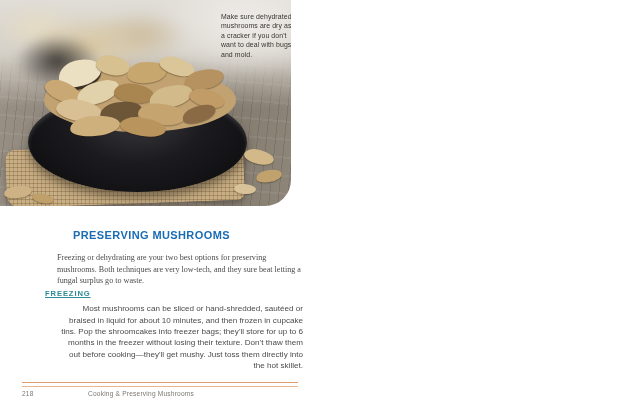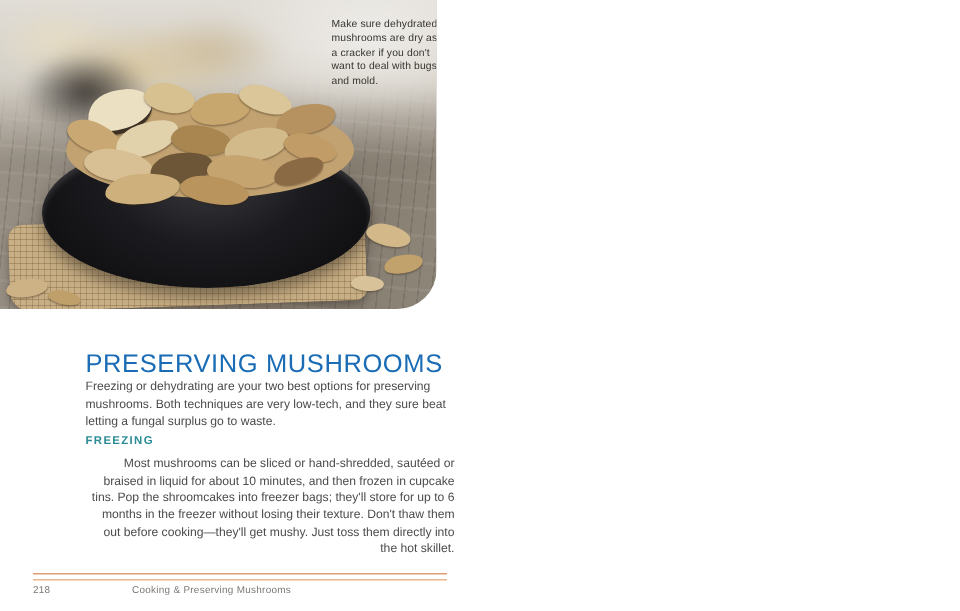--- a/index.html
+++ b/index.html
@@ -67,32 +67,32 @@
 
   
   .photo-caption{
     position:absolute;left:221px;top:12px;width:74px;
     font-size:6.9px;line-height:9.4px;color:#35342f;
     letter-spacing:.1px;
   }
 
   
   .page-title{
-    position:absolute;left:57px;top:222px;width:250px;
-    font-size:17px;font-weight:normal;letter-spacing:.4px;
+    position:absolute;left:73px;top:222px;width:250px;
+    font-size:11px;font-weight:bold;letter-spacing:.4px;
     color:#1a6cb5;
   }
   .intro{
     position:absolute;left:57px;top:244px;width:248px;
-    font-size:8.2px;line-height:11.3px;color:#4b4b4b;
+    font-size:8.2px;line-height:11.3px;color:#4b4b4b;font-family:Liberation Serif, serif;
   }
   .subhead{
     font-size:7.6px;font-weight:bold;letter-spacing:.9px;color:#2b8c96;
   }
-  .subhead-freezing{position:absolute;left:57px;top:283px;width:240px;}
+  .subhead-freezing{position:absolute;left:45px;top:283px;width:240px;text-decoration:underline;}
   .body-text{
     font-size:8.1px;line-height:11.4px;color:#4b4b4b;
   }
   .freezing-body{position:absolute;left:57px;top:295px;width:246px;text-align:right;}
 
   
   .footer-rule{
     position:absolute;height:2.6px;
     border-top:1px solid #dd9f72;border-bottom:1px solid #e8b68f;
   }

